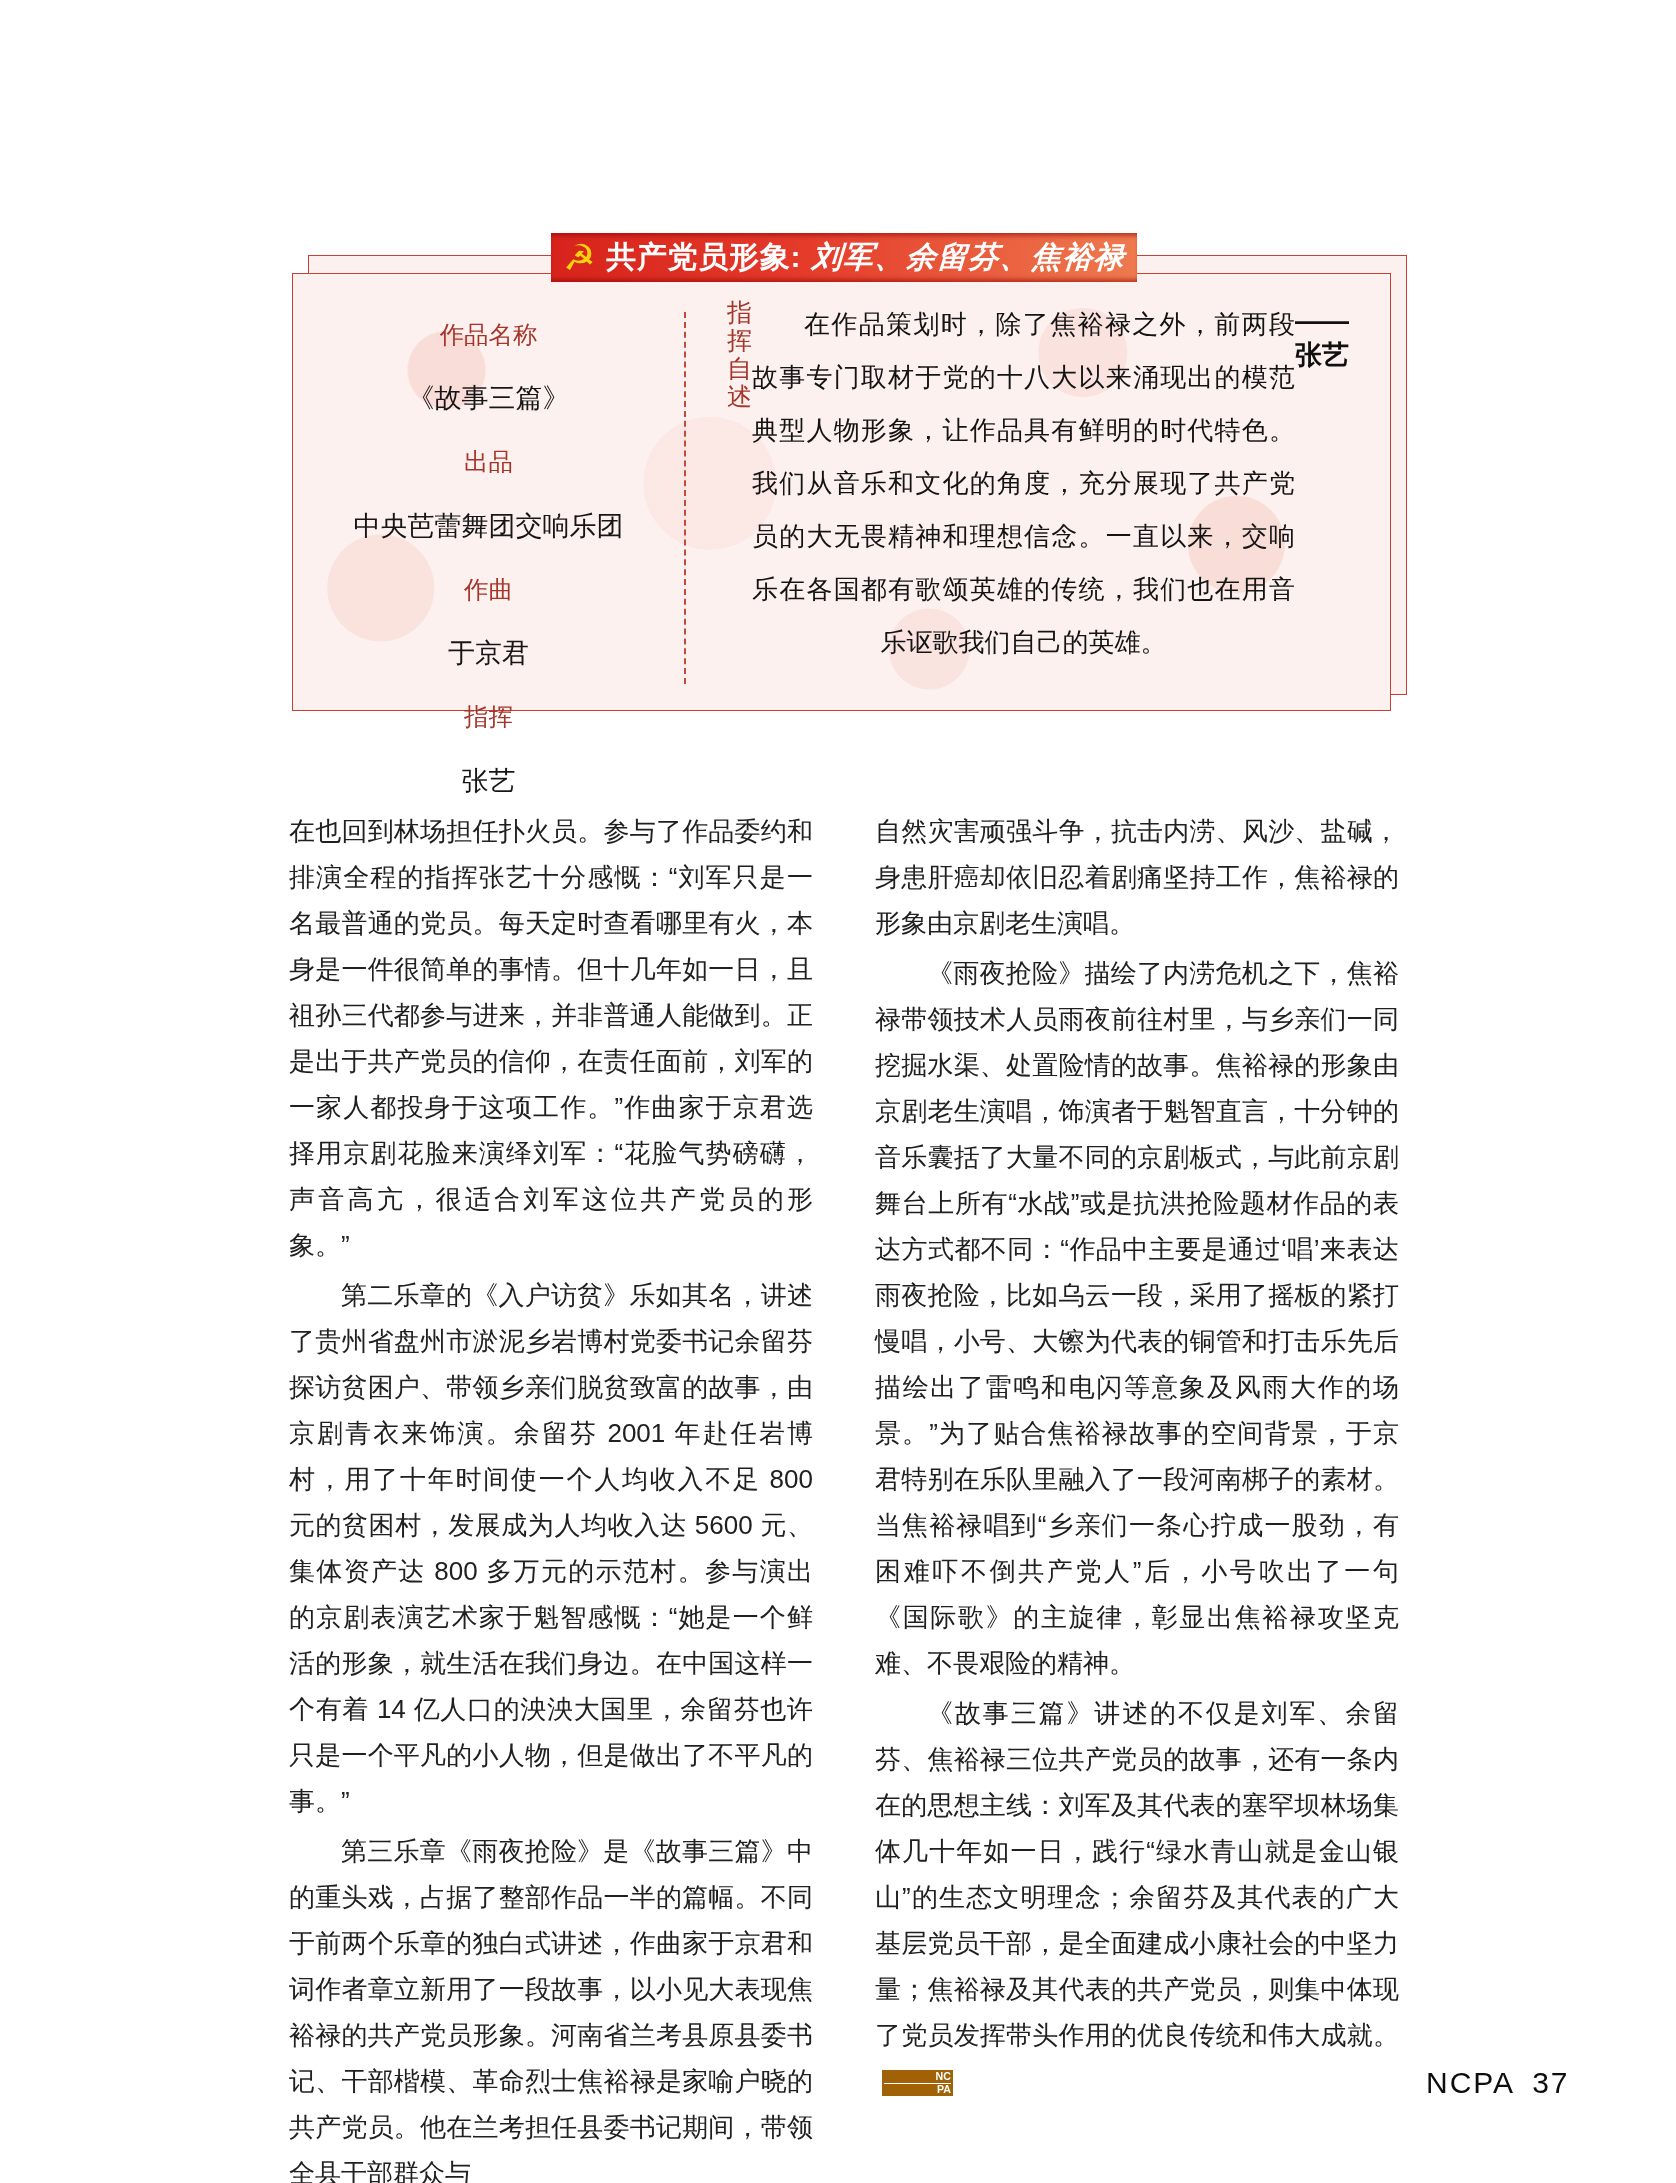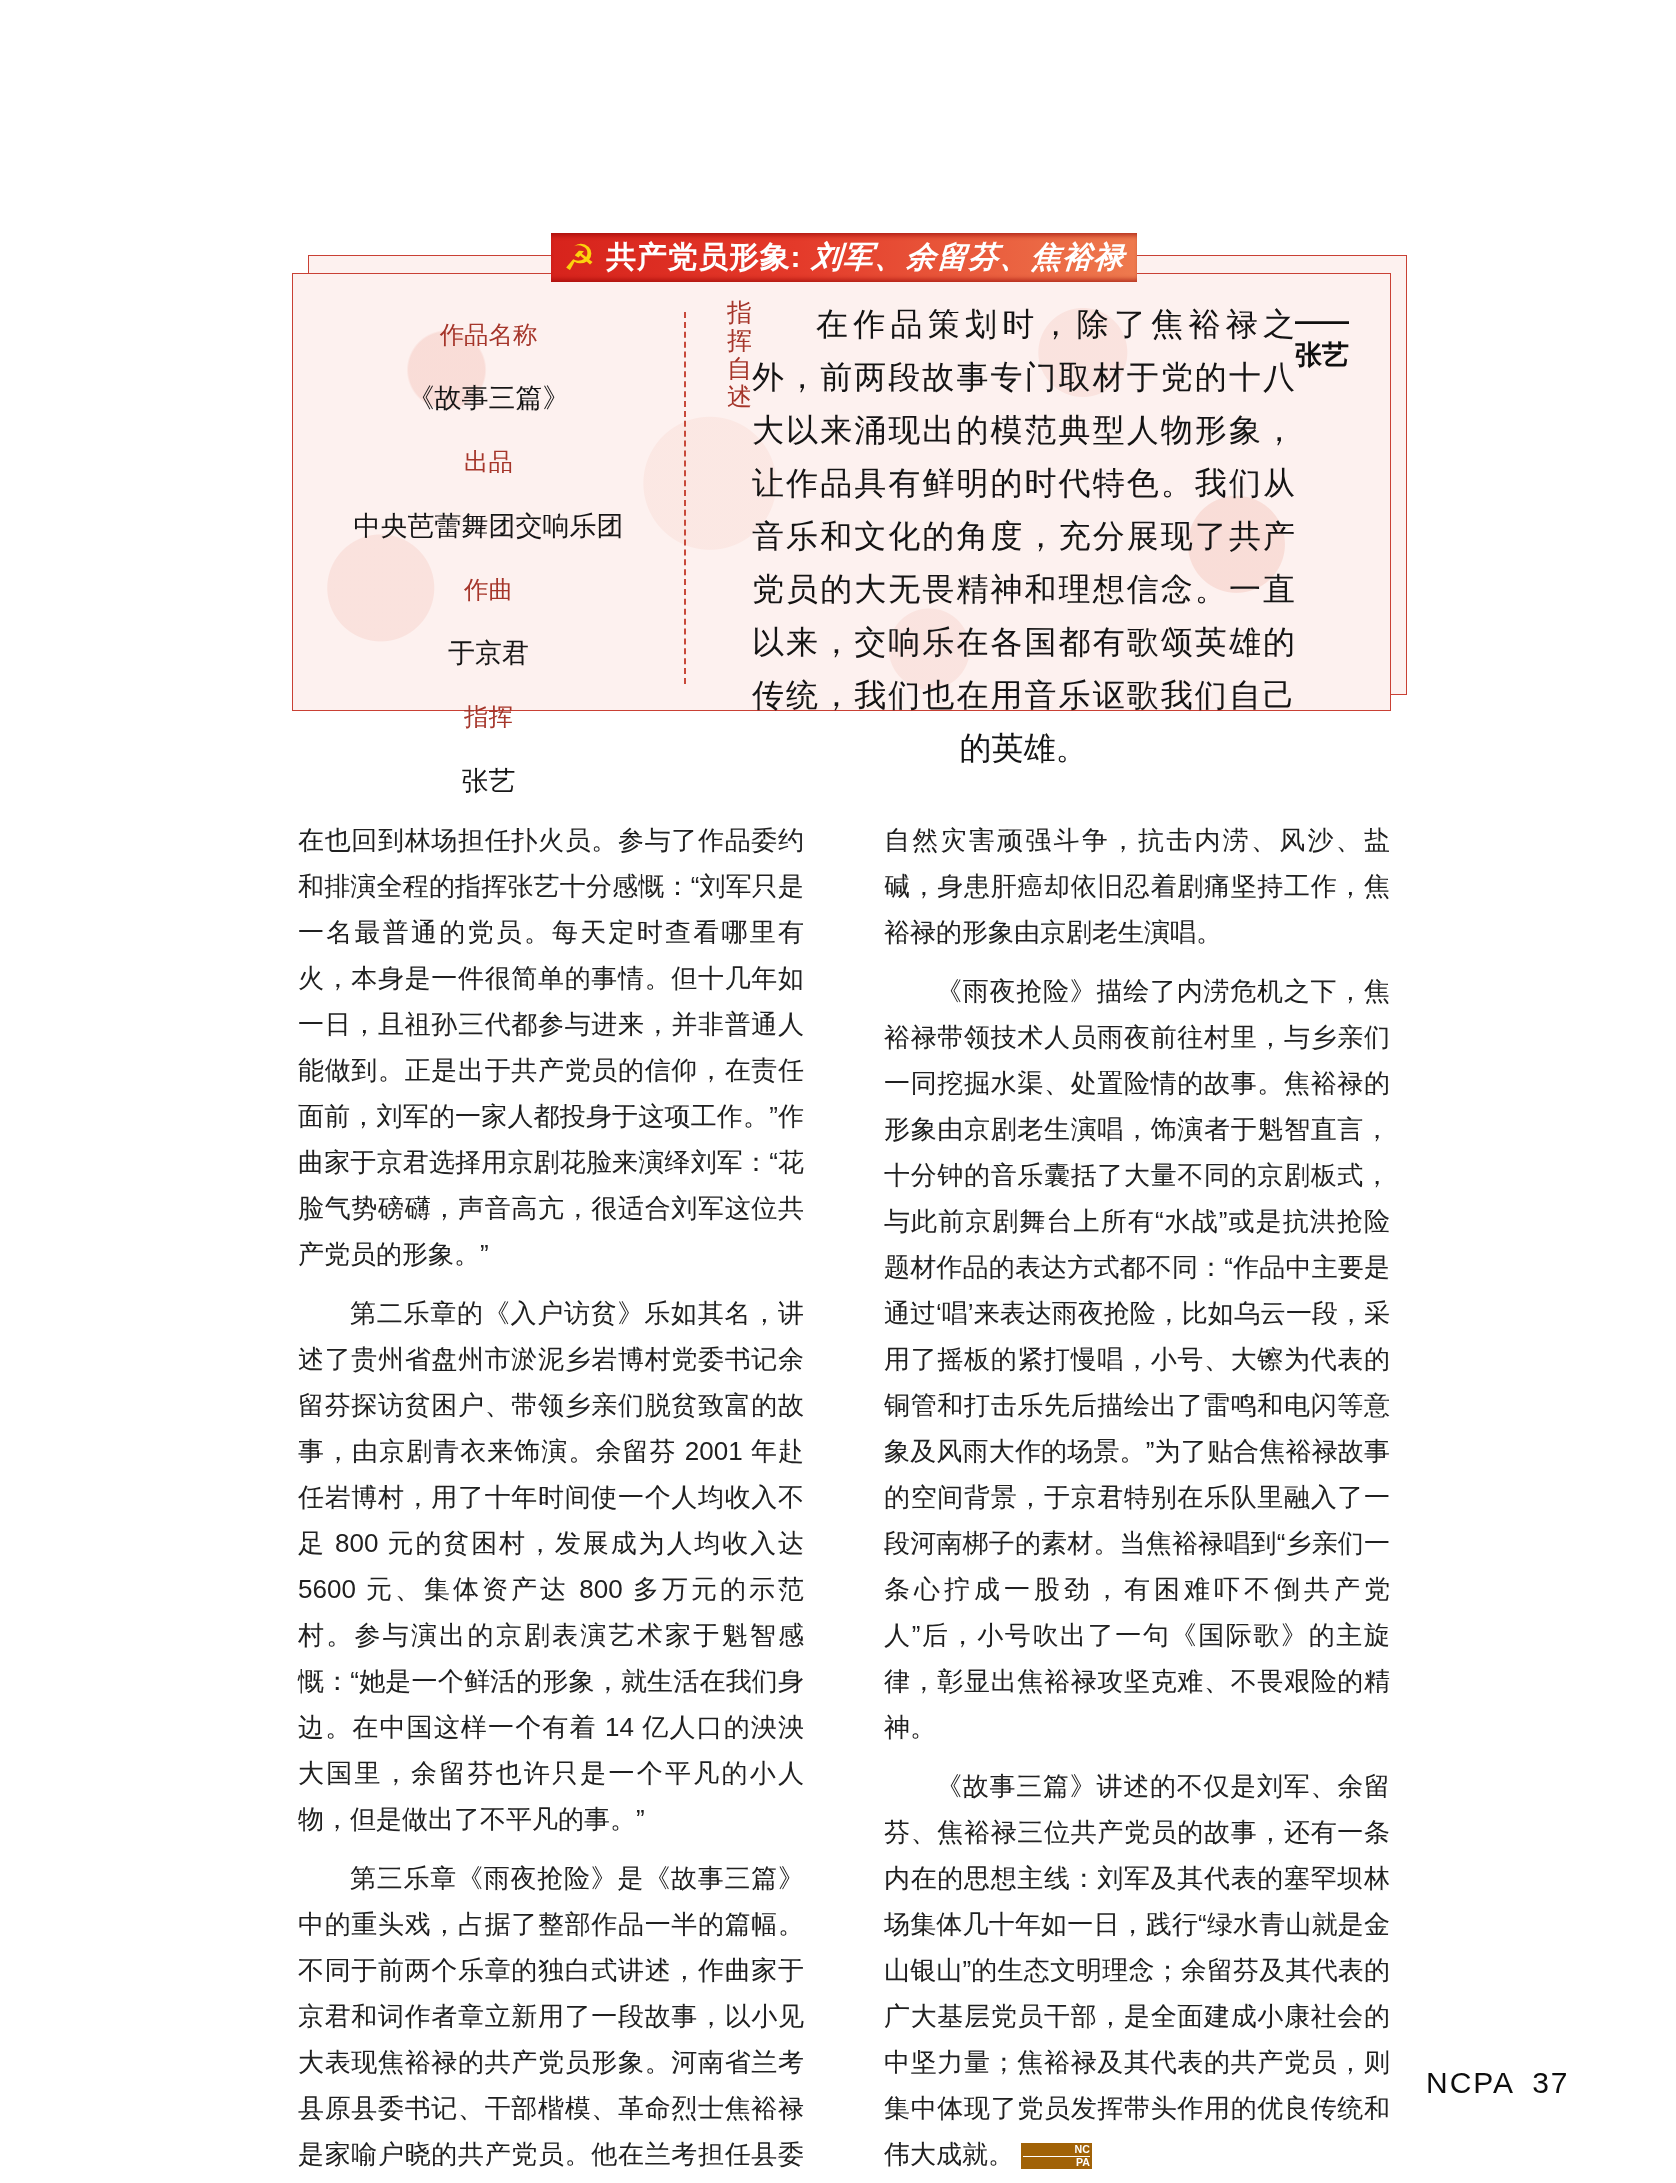--- a/index.html
+++ b/index.html
@@ -58,33 +58,33 @@
   .box-divider{
     width:0;border-left:2px dashed #c8493a;margin:38px 0 26.4px;
   }
   .box-right{
     flex:1;box-sizing:border-box;padding:24px 41px 16px;
     display:flex;flex-direction:row;
   }
   .statement-title{text-align:center;color:#a5352a;font-size:25px;line-height:28px;margin:0 0 13.2px 0;}
   .statement-text{
     font-family:"Liberation Serif", serif;
-    color:#141414;font-size:32px;line-height:53px;
+    color:#141414;font-size:26px;line-height:53px;
     text-align:justify;text-align-last:center;text-indent:2em;margin:0;
   }
   .statement-sign{
     font-size:27px;font-weight:bold;color:#101010;margin-top:8px;
   }
 
   
   .col{position:absolute;width:532px;top:804px;}
   .col-left{left:285px;}
   .col-right{left:871px;}
   .col p{
-    margin:13px;font-size:26px;line-height:46px;
+    margin:4px;font-size:26px;line-height:46px;
     text-align:justify;color:#202020;
   }
   .indent{text-indent:2em;}
 
   .end-mark{
     display:inline-block;vertical-align:-2.6px;margin-left:6.6px;
     background:#a16207;color:#ffffff;
     font-size:10.6px;line-height:11.2px;font-weight:bold;
     padding:1.3px 2px;text-align:right;letter-spacing:0;
   }

